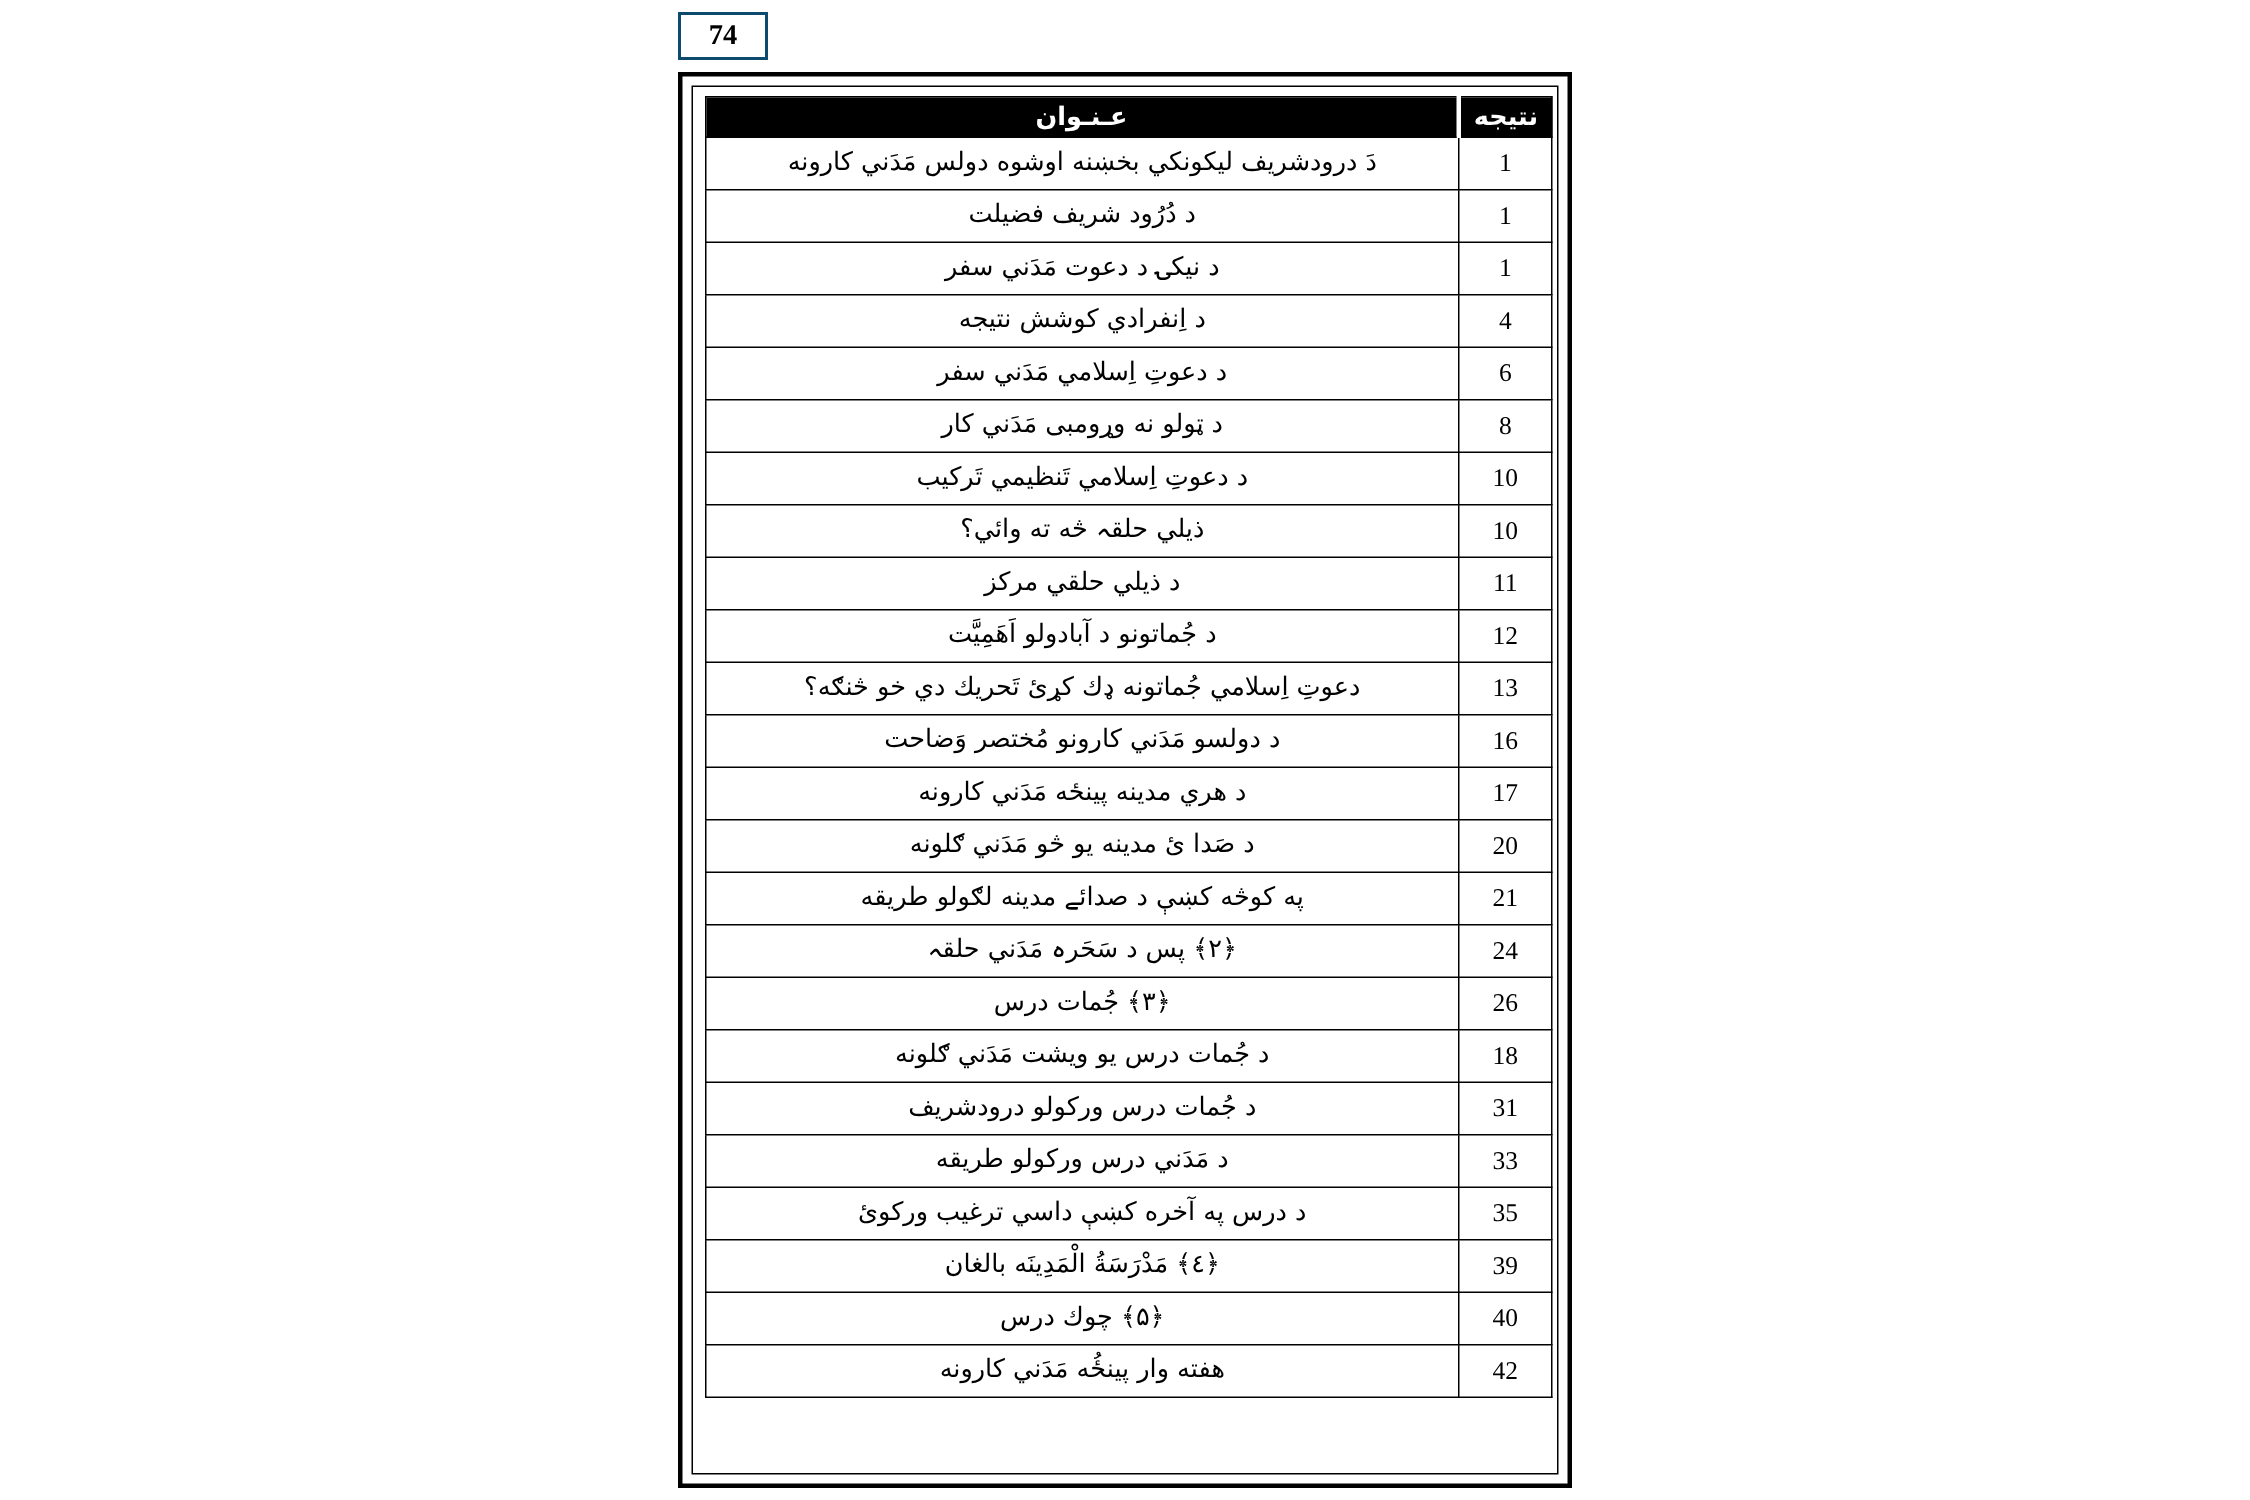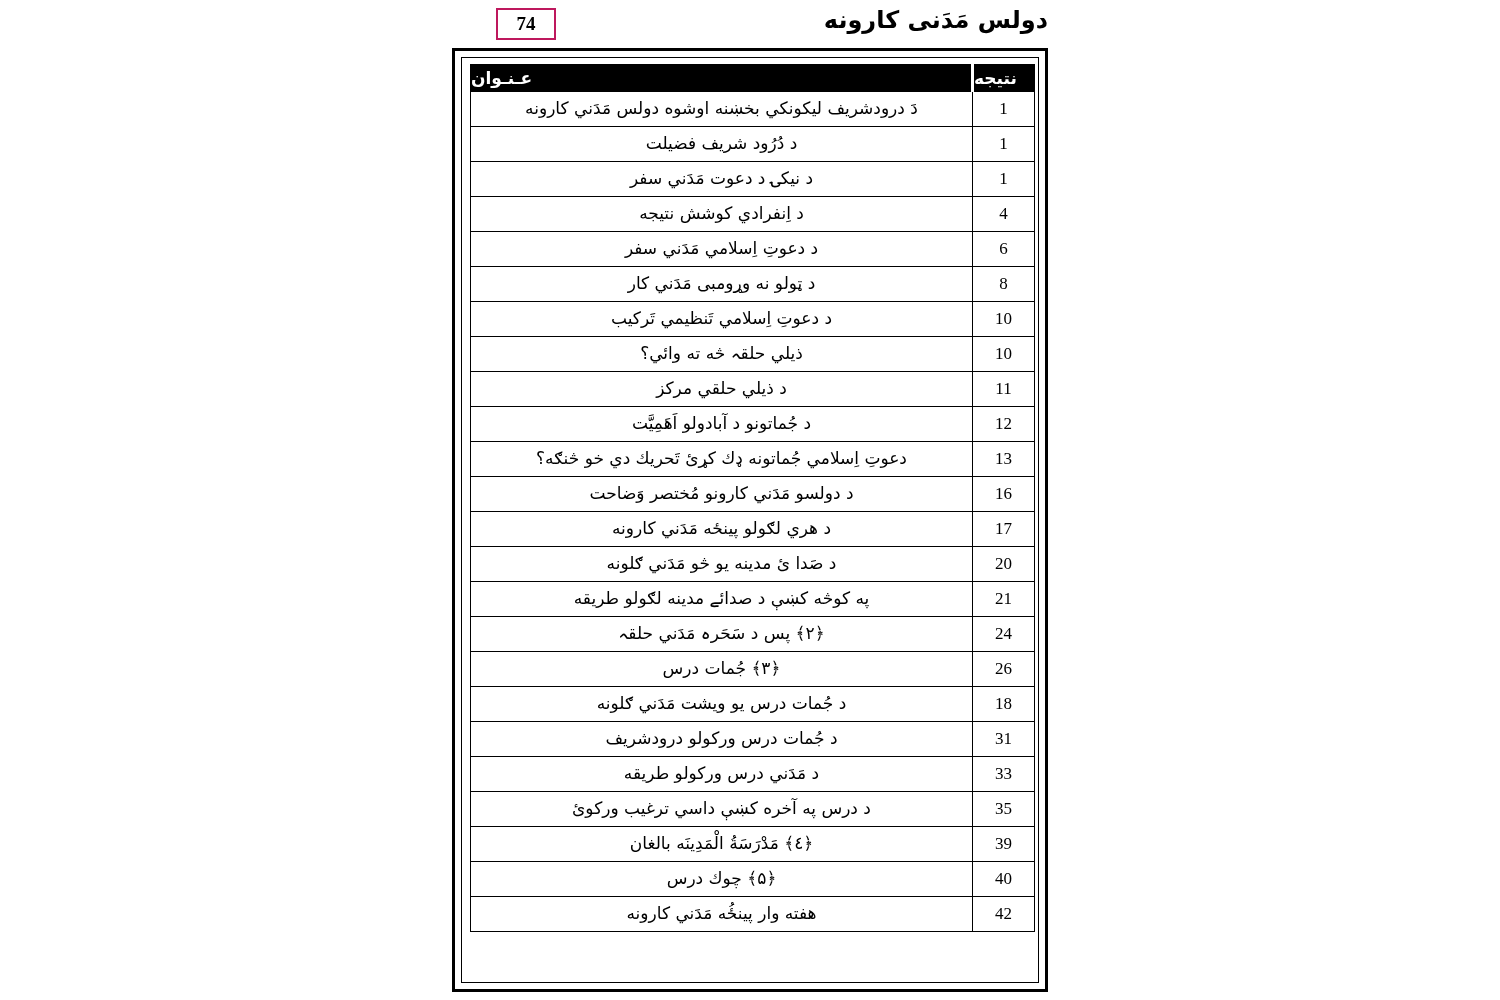--- a/index.html
+++ b/index.html
@@ -23,29 +23,28 @@
     left: 0;
     width: 1500px;
     height: 40px;
   }
   .page-number-box {
     position: absolute;
     left: 452px;
     top: 8px;
     width: 56px;
     height: 28px;
-    border: 2px solid #be185d;
+    border: 2px solid #0c4a6e;
     display: flex;
     align-items: center;
     justify-content: center;
     font-size: 19px;
     font-weight: bold;
     font-family: "Liberation Serif", serif;
     background: #fff;
-    margin-left: 44px;
   }
   .book-title {
     position: absolute;
     right: 452px;
     top: 6px;
     font-size: 24px;
     font-weight: bold;
     direction: rtl;
     text-align: right;
     font-family: "DejaVu Sans", sans-serif;
@@ -110,21 +109,21 @@
   }
   .col-title { width: 502px; }
   .col-num { width: 62px; }
 
   thead th {
     background: #000;
     color: #fff;
     height: 26px;
     font-size: 17px;
     font-weight: bold;
-    text-align: left;
+    text-align: center;
     vertical-align: middle;
     direction: rtl;
     font-family: "DejaVu Sans", sans-serif;
   }
   
   thead th.col-num {
     border-left: 3px solid #fff;
   }
 
   tbody td {
@@ -147,21 +146,20 @@
     font-size: 17px;
     font-family: "Liberation Serif", serif;
     direction: ltr;
   }
 </style>
 </head>
 <body>
 
 <div class="page-header">
   <div class="page-number-box">74</div>
-  <div class="book-title">دولس مَدَنی کارونه</div>
 </div>
 
 <div class="index-frame">
   <div class="index-frame-inner">
 
 
     <table class="index-table">
       <colgroup>
         <col class="col-num">
         <col class="col-title">
@@ -216,21 +214,21 @@
           <tr>
             <td class="cell-num">13</td>
             <td class="cell-title">دعوتِ اِسلامي جُماتونه ډك کړئ تَحریك دي خو څنګه؟</td>
           </tr>
           <tr>
             <td class="cell-num">16</td>
             <td class="cell-title">د دولسو مَدَني کارونو مُختصر وَضاحت</td>
           </tr>
           <tr>
             <td class="cell-num">17</td>
-            <td class="cell-title">د هري لګولو پینځه مَدَني کارونه</td>
+            <td class="cell-title">د هري مدینه پینځه مَدَني کارونه</td>
           </tr>
           <tr>
             <td class="cell-num">20</td>
             <td class="cell-title">د صَدا ئ مدینه یو څو مَدَني ګلونه</td>
           </tr>
           <tr>
             <td class="cell-num">21</td>
             <td class="cell-title">په کوڅه کښې د صدائے مدینه لګولو طریقه</td>
           </tr>
           <tr>

